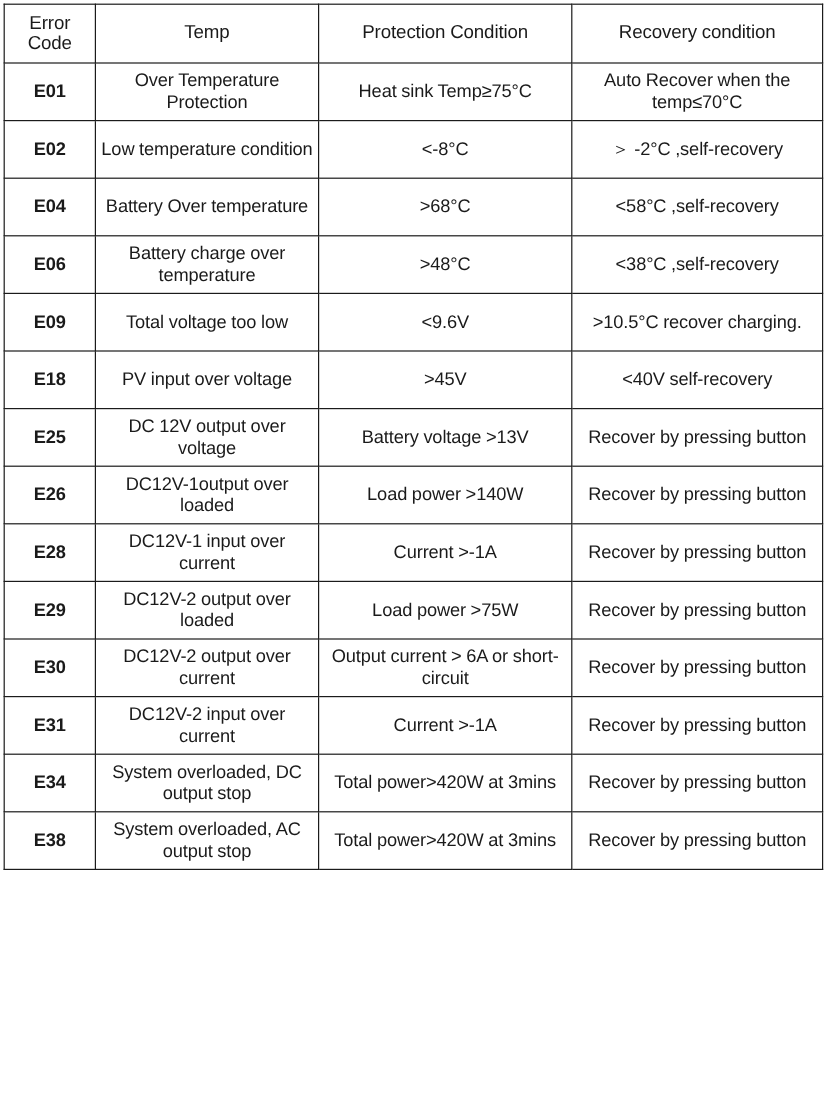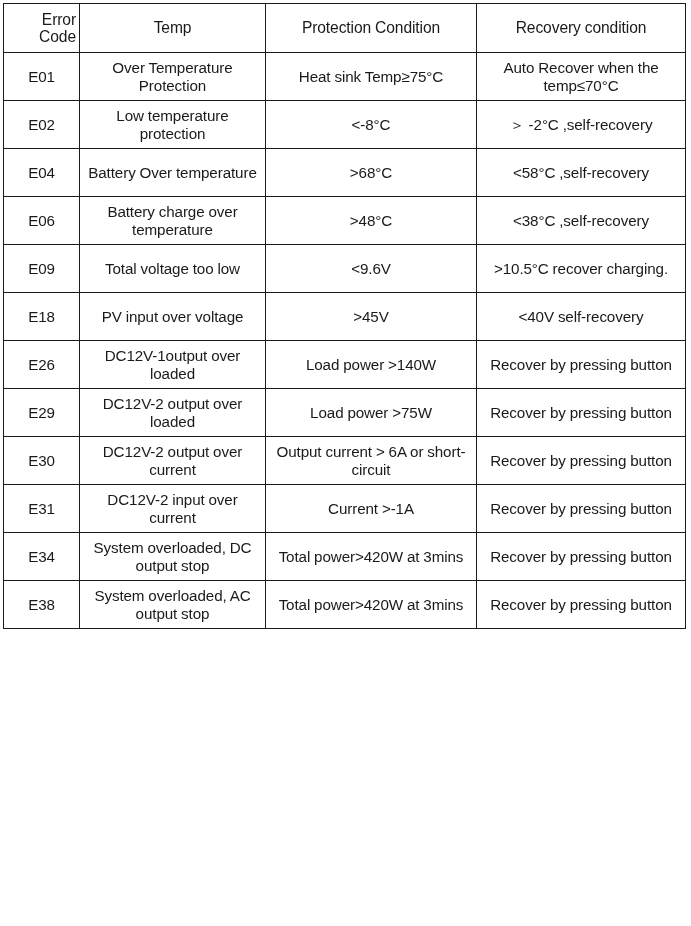--- a/index.html
+++ b/index.html
@@ -44,22 +44,23 @@
   }
   table.error-table tr.head-row td {
     font-size: 15.6px;
     height: 44px;
   }
   table.error-table tr.body-row td {
     height: 43px;
   }
   td.cell-code {
     font-size: 15.4px;
+    font-weight: bold;
   }
-  .hdr-code-line { display: block; text-align: right; }
+  .hdr-code-line { display: block; }
 </style>
 </head>
 <body>
 
 <div id="table-wrap">
   <table class="error-table">
     <colgroup>
       <col class="c-code">
       <col class="c-cause">
       <col class="c-prot">
@@ -76,21 +77,21 @@
         <td>Recovery condition</td>
       </tr>
     <tr class="body-row">
           <td class="cell-code">E01</td>
           <td>Over Temperature Protection</td>
           <td>Heat sink Temp≥75°C</td>
           <td>Auto Recover when the temp≤70°C</td>
         </tr>
         <tr class="body-row">
           <td class="cell-code">E02</td>
-          <td>Low temperature protection</td>
+          <td>Low temperature condition</td>
           <td>&lt;-8°C</td>
           <td>＞ -2°C ,self-recovery</td>
         </tr>
         <tr class="body-row">
           <td class="cell-code">E04</td>
           <td>Battery Over temperature</td>
           <td>&gt;68°C</td>
           <td>&lt;58°C ,self-recovery</td>
         </tr>
         <tr class="body-row">
@@ -105,23 +106,35 @@
           <td>&lt;9.6V</td>
           <td>&gt;10.5°C recover charging.</td>
         </tr>
         <tr class="body-row">
           <td class="cell-code">E18</td>
           <td>PV input over voltage</td>
           <td>&gt;45V</td>
           <td>&lt;40V self-recovery</td>
         </tr>
         <tr class="body-row">
+          <td class="cell-code">E25</td>
+          <td>DC 12V output over voltage</td>
+          <td>Battery voltage &gt;13V</td>
+          <td>Recover by pressing button</td>
+        </tr>
+        <tr class="body-row">
           <td class="cell-code">E26</td>
           <td>DC12V-1output over loaded</td>
           <td>Load power &gt;140W</td>
+          <td>Recover by pressing button</td>
+        </tr>
+        <tr class="body-row">
+          <td class="cell-code">E28</td>
+          <td>DC12V-1 input over current</td>
+          <td>Current &gt;-1A</td>
           <td>Recover by pressing button</td>
         </tr>
         <tr class="body-row">
           <td class="cell-code">E29</td>
           <td>DC12V-2 output over loaded</td>
           <td>Load power &gt;75W</td>
           <td>Recover by pressing button</td>
         </tr>
         <tr class="body-row">
           <td class="cell-code">E30</td>

